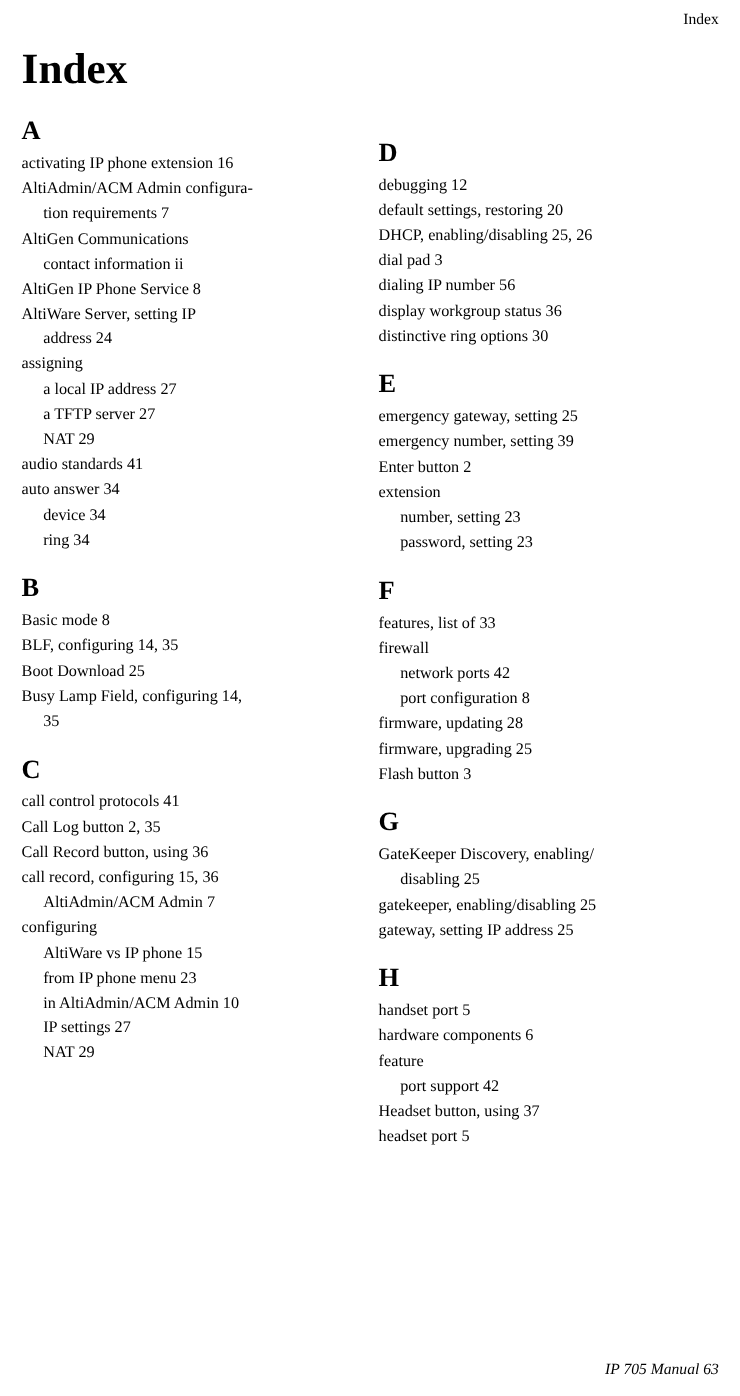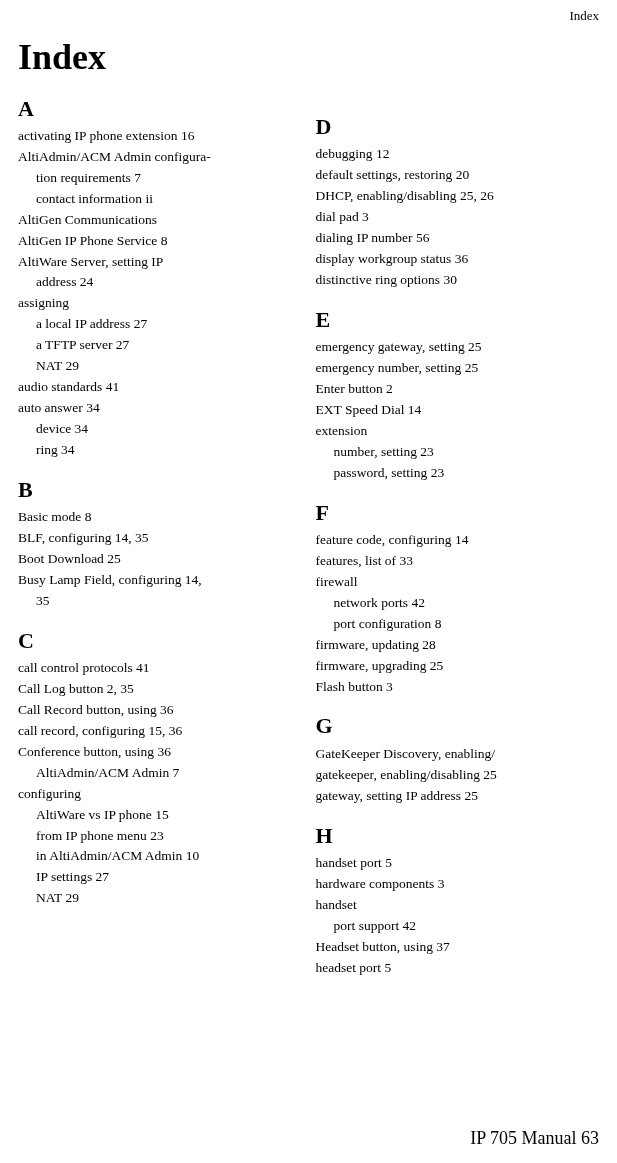--- a/index.html
+++ b/index.html
@@ -48,45 +48,46 @@
       line-height: 1.55;
     }
     .index-entry .sub {
       padding-left: 18px;
       display: block;
     }
     .page-footer {
       position: absolute;
       bottom: 14px;
       right: 18px;
-      font-size: 18px;
+      font-size: 13px;
+      font-style: italic;
     }
   </style>
 </head>
 <body>
 
 <div class="page-header">
   <span>Index</span>
 </div>
 
 <div class="content">
   <div class="left-col">
     <h1 class="page-title">Index</h1>
 
     <div id="left-sections">
         <div class="section-letter">A</div>
         <div class="index-entry">activating IP phone extension    16</div>
         <div class="index-entry">AltiAdmin/ACM Admin configura-</div>
         <div class="index-entry">
           <span class="sub">   tion requirements    7</span>
         </div>
+        <div class="index-entry">AltiGen Communications</div>
         <div class="index-entry">
           <span class="sub">   contact information    ii</span>
         </div>
-        <div class="index-entry">AltiGen Communications</div>
         <div class="index-entry">AltiGen IP Phone Service    8</div>
         <div class="index-entry">AltiWare Server, setting IP</div>
         <div class="index-entry">
           <span class="sub">  address    24</span>
         </div>
         <div class="index-entry">assigning</div>
         <div class="index-entry">
           <span class="sub">   a local IP address    27</span>
         </div>
         <div class="index-entry">
@@ -109,21 +110,20 @@
         <div class="index-entry">Boot Download    25</div>
         <div class="index-entry">Busy Lamp Field, configuring    14,</div>
         <div class="index-entry">
           <span class="sub">  35</span>
         </div>
         <div class="section-letter">C</div>
         <div class="index-entry">call control protocols    41</div>
         <div class="index-entry">Call Log button    2, 35</div>
         <div class="index-entry">Call Record button, using    36</div>
         <div class="index-entry">call record, configuring    15, 36</div>
-        <div class="index-entry">Conference button, using    36</div>
         <div class="index-entry">
           <span class="sub">   AltiAdmin/ACM Admin    7</span>
         </div>
         <div class="index-entry">configuring</div>
         <div class="index-entry">
           <span class="sub">   AltiWare vs IP phone    15</span>
         </div>
         <div class="index-entry">
           <span class="sub">   from IP phone menu    23</span>
         </div>
@@ -144,51 +144,52 @@
         <div class="section-letter">D</div>
         <div class="index-entry">debugging    12</div>
         <div class="index-entry">default settings, restoring    20</div>
         <div class="index-entry">DHCP, enabling/disabling    25, 26</div>
         <div class="index-entry">dial pad    3</div>
         <div class="index-entry">dialing IP number    56</div>
         <div class="index-entry">display workgroup status    36</div>
         <div class="index-entry">distinctive ring options    30</div>
         <div class="section-letter">E</div>
         <div class="index-entry">emergency gateway, setting    25</div>
-        <div class="index-entry">emergency number, setting    25</div>
+        <div class="index-entry">emergency number, setting    39</div>
         <div class="index-entry">Enter button    2</div>
-        <div class="index-entry">EXT Speed Dial    14</div>
         <div class="index-entry">extension</div>
         <div class="index-entry">
           <span class="sub">   number, setting    23</span>
         </div>
         <div class="index-entry">
           <span class="sub">   password, setting    23</span>
         </div>
         <div class="section-letter">F</div>
-        <div class="index-entry">feature code, configuring    14</div>
         <div class="index-entry">features, list of    33</div>
         <div class="index-entry">firewall</div>
         <div class="index-entry">
           <span class="sub">   network ports    42</span>
         </div>
         <div class="index-entry">
           <span class="sub">   port configuration    8</span>
         </div>
         <div class="index-entry">firmware, updating    28</div>
         <div class="index-entry">firmware, upgrading    25</div>
         <div class="index-entry">Flash button    3</div>
         <div class="section-letter">G</div>
         <div class="index-entry">GateKeeper Discovery, enabling/</div>
+        <div class="index-entry">
+          <span class="sub">  disabling    25</span>
+        </div>
         <div class="index-entry">gatekeeper, enabling/disabling    25</div>
         <div class="index-entry">gateway, setting IP address    25</div>
         <div class="section-letter">H</div>
         <div class="index-entry">handset port    5</div>
-        <div class="index-entry">hardware components    3</div>
-        <div class="index-entry">handset</div>
+        <div class="index-entry">hardware components    6</div>
+        <div class="index-entry">feature</div>
         <div class="index-entry">
           <span class="sub">   port support    42</span>
         </div>
         <div class="index-entry">Headset button, using    37</div>
         <div class="index-entry">headset port    5</div>
       </div>
   </div>
 </div>
 
 <div class="page-footer">

